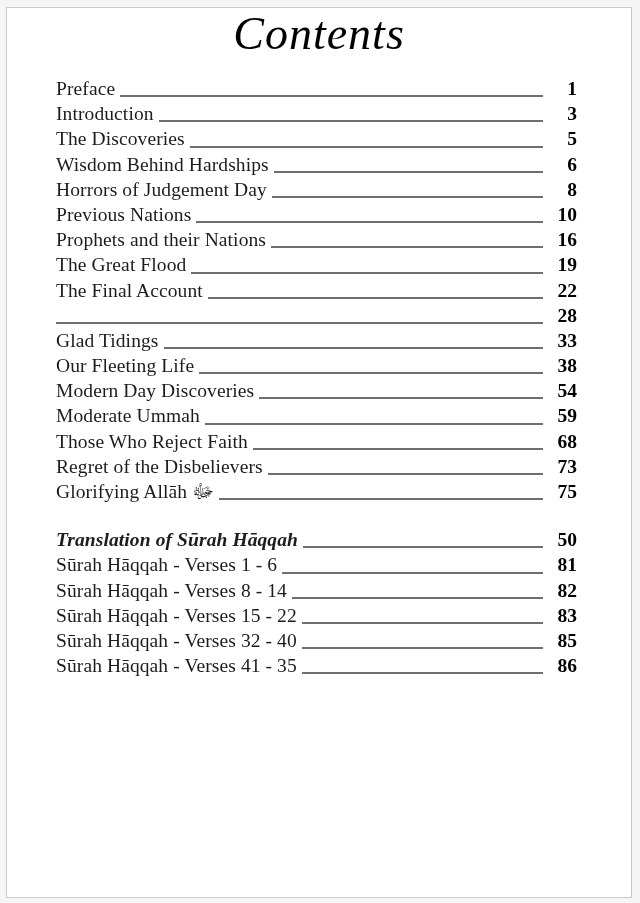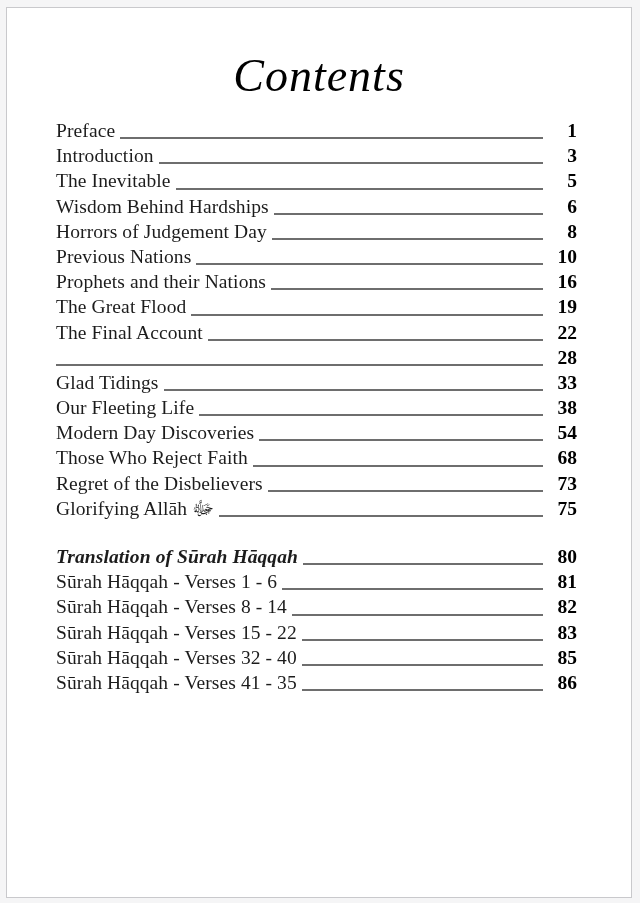--- a/index.html
+++ b/index.html
@@ -13,21 +13,20 @@
     position: relative;
     width: 640px; height: 903px;
   }
   .page {
     position: absolute;
     left: 6px; top: 7px; right: 8px; bottom: 5px;
     background: var(--page-bg, #ffffff);
     border: 1px solid var(--page-border, #c9c9cc);
   }
   .title {
-    margin-top: 42px;
     text-align: center;
     font-family: "Liberation Serif", serif;
     font-style: italic;
     font-weight: 400;
     font-size: 46px;
     line-height: 52px;
     color: #000;
     letter-spacing: 1px;
   }
   .toc {
@@ -82,21 +81,21 @@
     <span class="toc-label">Preface</span>
     <span class="toc-leader"></span>
     <span class="toc-page">1</span>
   </div>
           <div class="toc-row">
     <span class="toc-label">Introduction</span>
     <span class="toc-leader"></span>
     <span class="toc-page">3</span>
   </div>
           <div class="toc-row">
-    <span class="toc-label">The Inevitable</span>
+    <span class="toc-label">The Discoveries</span>
     <span class="toc-leader"></span>
     <span class="toc-page">5</span>
   </div>
           <div class="toc-row">
     <span class="toc-label">Wisdom Behind Hardships</span>
     <span class="toc-leader"></span>
     <span class="toc-page">6</span>
   </div>
           <div class="toc-row">
     <span class="toc-label">Horrors of Judgement Day</span>
@@ -134,20 +133,25 @@
   </div>
           <div class="toc-row">
     <span class="toc-label">Our Fleeting Life</span>
     <span class="toc-leader"></span>
     <span class="toc-page">38</span>
   </div>
           <div class="toc-row">
     <span class="toc-label">Modern Day Discoveries</span>
     <span class="toc-leader"></span>
     <span class="toc-page">54</span>
+  </div>
+          <div class="toc-row">
+    <span class="toc-label">Moderate Ummah</span>
+    <span class="toc-leader"></span>
+    <span class="toc-page">59</span>
   </div>
           <div class="toc-row">
     <span class="toc-label">Those Who Reject Faith</span>
     <span class="toc-leader"></span>
     <span class="toc-page">68</span>
   </div>
           <div class="toc-row">
     <span class="toc-label">Regret of the Disbelievers</span>
     <span class="toc-leader"></span>
     <span class="toc-page">73</span>
@@ -155,21 +159,21 @@
           <div class="toc-row">
     <span class="toc-label">Glorifying Allāh ﷻ</span>
     <span class="toc-leader"></span>
     <span class="toc-page">75</span>
   </div>
         </div>
         <div class="toc-section">
           <div class="toc-row bold">
     <span class="toc-label">Translation of Sūrah Hāqqah</span>
     <span class="toc-leader"></span>
-    <span class="toc-page">80</span>
+    <span class="toc-page">50</span>
   </div>
           <div class="toc-row">
     <span class="toc-label">Sūrah Hāqqah - Verses 1 - 6</span>
     <span class="toc-leader"></span>
     <span class="toc-page">81</span>
   </div>
           <div class="toc-row">
     <span class="toc-label">Sūrah Hāqqah - Verses 8 - 14</span>
     <span class="toc-leader"></span>
     <span class="toc-page">82</span>

